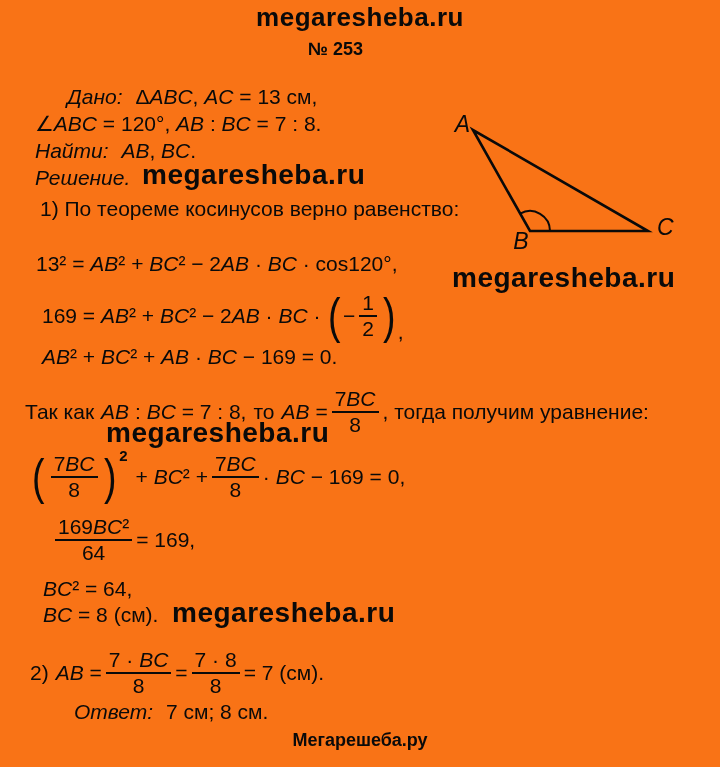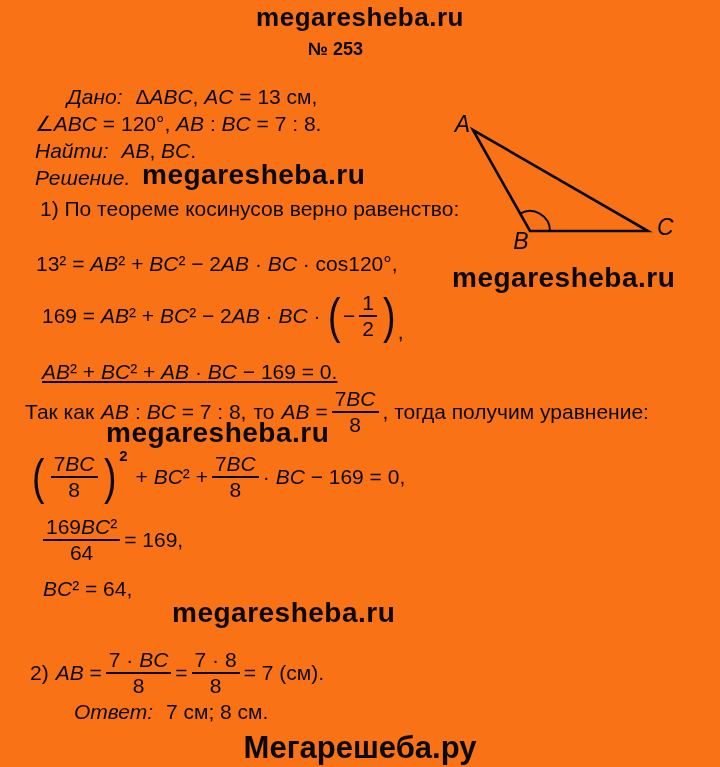--- a/index.html
+++ b/index.html
@@ -59,21 +59,21 @@
     <span class="bigparen" style="margin-left:6px;">(</span>
     <span class="math">−</span>
     <span class="frac">
       <span class="num">1</span>
       <span class="den">2</span>
     </span>
     <span class="bigparen">)</span>
     <span style="align-self:flex-end;">,</span>
   </div>
 
-  <div class="abs math" style="left:42px;top:360px;text-decoration:underline;"><i>AB</i>² + <i>BC</i>² + <i>AB</i> · <i>BC</i> − 169 = 0.</div>
+  <div class="abs math" style="left:42px;top:345px;"><i>AB</i>² + <i>BC</i>² + <i>AB</i> · <i>BC</i> − 169 = 0.</div>
 
   <div class="eqrow" style="left:25px;top:384px;height:56px;">
     <span>Так как</span>
       <span class="sp"></span>
     <span class="math"><i>AB</i> : <i>BC</i> = 7 : 8,</span>
       <span class="sp"></span>
     <span>то</span>
       <span class="sp"></span>
     <span class="math"><i>AB</i> =</span>
     <span class="frac">
@@ -94,28 +94,29 @@
     <span class="paren-sup">2</span>
     <span class="math" style="margin-left:8px;">+ <i>BC</i>² +</span>
     <span class="frac">
       <span class="num math">7<i>BC</i></span>
       <span class="den">8</span>
     </span>
     <span class="math">· <i>BC</i> − 169 = 0,</span>
   </div>
 
   <div class="eqrow" style="left:43px;top:511px;height:58px;">
-    <span class="frac" style="margin-left:0;">
+    <span class="frac" style="margin-left:12px;">
       <span class="num math">169<i>BC</i>²</span>
       <span class="den">64</span>
     </span>
     <span>= 169,</span>
   </div>
 
   <div class="abs math" style="left:43px;top:577px;"><i>BC</i>² = 64,</div>
+  <div class="abs math" style="left:43px;top:603px;"><i>BC</i> = 8 (см).</div>
   <div class="abs wm" style="left:172px;top:597px;font-size:28px;">megaresheba.ru</div>
 
   <div class="eqrow" style="left:30px;top:644px;height:58px;">
     <span>2)</span>
       <span class="sp"></span>
     <span class="math"><i>AB</i> =</span>
     <span class="frac">
       <span class="num math">7 · <i>BC</i></span>
       <span class="den">8</span>
     </span>
@@ -125,15 +126,15 @@
       <span class="den">8</span>
     </span>
     <span>= 7 (см).</span>
   </div>
 
   <div class="abs" style="left:30px;top:700px;margin-left:44px;">
     <span class="it">Ответ:</span><span class="sp"></span>
     <span>7 см; 8 см.</span>
   </div>
 
-  <div class="abs center bold" style="top:730px;font-size:31px;">Мегарешеба.ру</div>
+  <div class="abs center bold" style="top:730px;font-size:18px;">Мегарешеба.ру</div>
 
 </div>
 
 </body></html>

